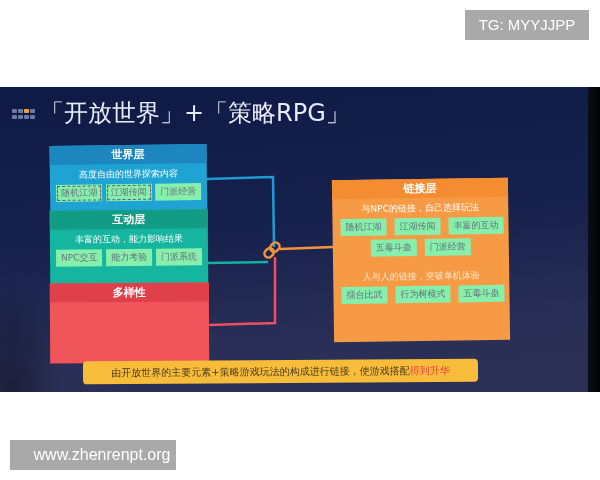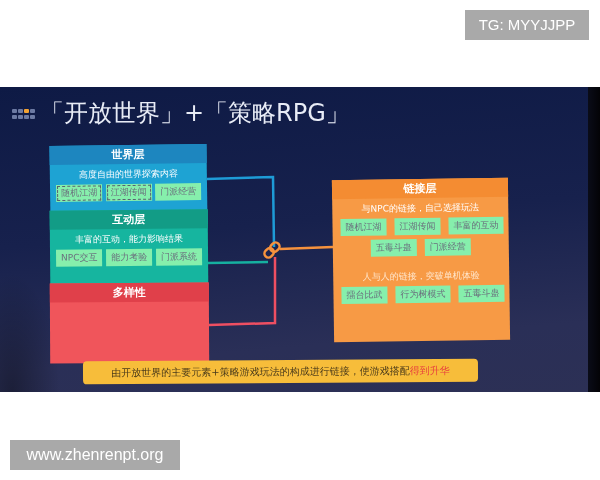--- a/index.html
+++ b/index.html
@@ -1,20 +1,20 @@
 <!DOCTYPE html>
 <html><head>
 <meta charset="utf-8">
 <style>
   html, body { margin:0; padding:0; }
   body { width:600px; height:480px; background:#ffffff; position:relative; overflow:hidden;
          font-family:"DejaVu Sans", "Liberation Sans", sans-serif; }
   .watermark { position:absolute; background:#a9a9a9; color:#ffffff; font-family:"Liberation Sans", sans-serif; }
   .wm-top { left:465px; top:10px; width:124px; height:30px; font-size:15px; line-height:30px; text-align:center; }
-  .wm-bottom { left:10px; top:440px; width:170px; height:30px; font-size:16px; line-height:30px; text-align:center; }
+  .wm-bottom { left:10px; top:440px; width:148px; height:30px; font-size:16px; line-height:30px; text-align:center;padding-left:18px; }
 
   .photo { position:absolute; left:0; top:87px; width:600px; height:305px;
            background: linear-gradient(175deg, #0e1a45 0%, #17214d 45%, #2a2f57 80%, #2c3055 100%); overflow:hidden; }
   .photo .edge { position:absolute; right:0; top:0; width:12px; height:100%;
            background:linear-gradient(90deg, #0a0c18, #030306); }
   .photo .vignette { position:absolute; left:0; bottom:0; width:60px; height:120px;
            background:radial-gradient(ellipse at 20% 100%, rgba(0,0,0,.35), rgba(0,0,0,0) 70%); }
 
   .title-icon { position:absolute; left:12px; top:22px; width:24px; height:12px; display:grid;
            grid-template-columns:repeat(4,5px); grid-template-rows:repeat(2,4px); gap:2px 1px; }

